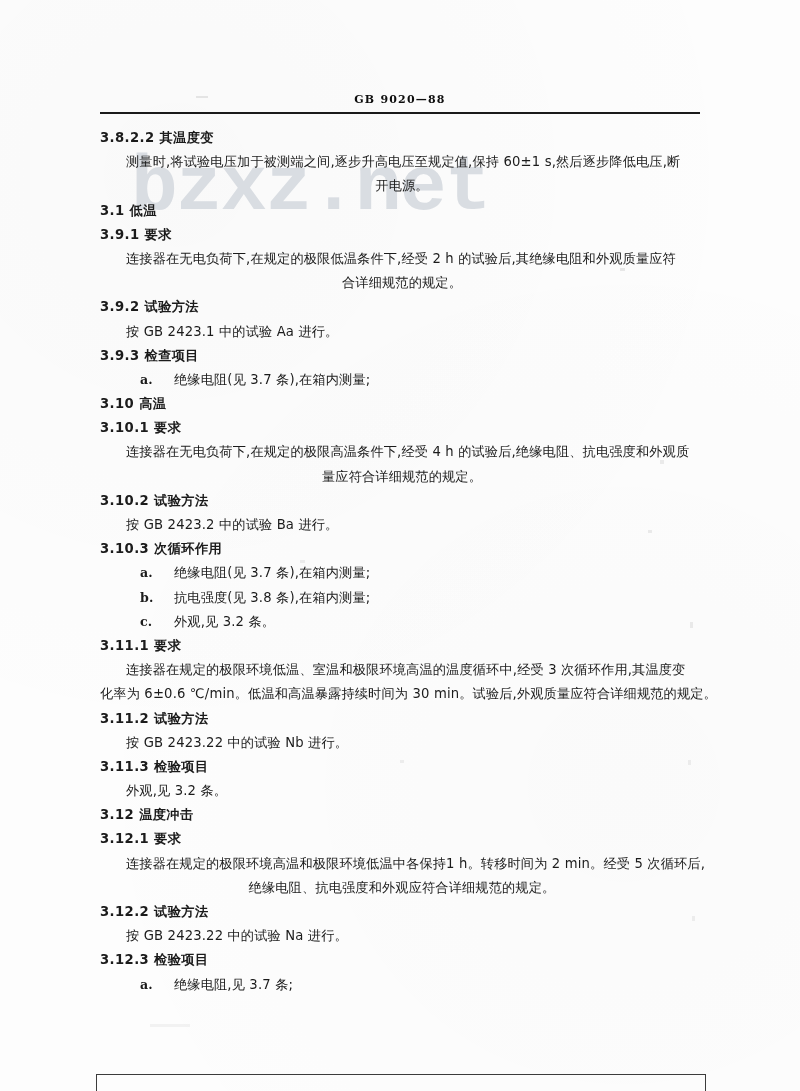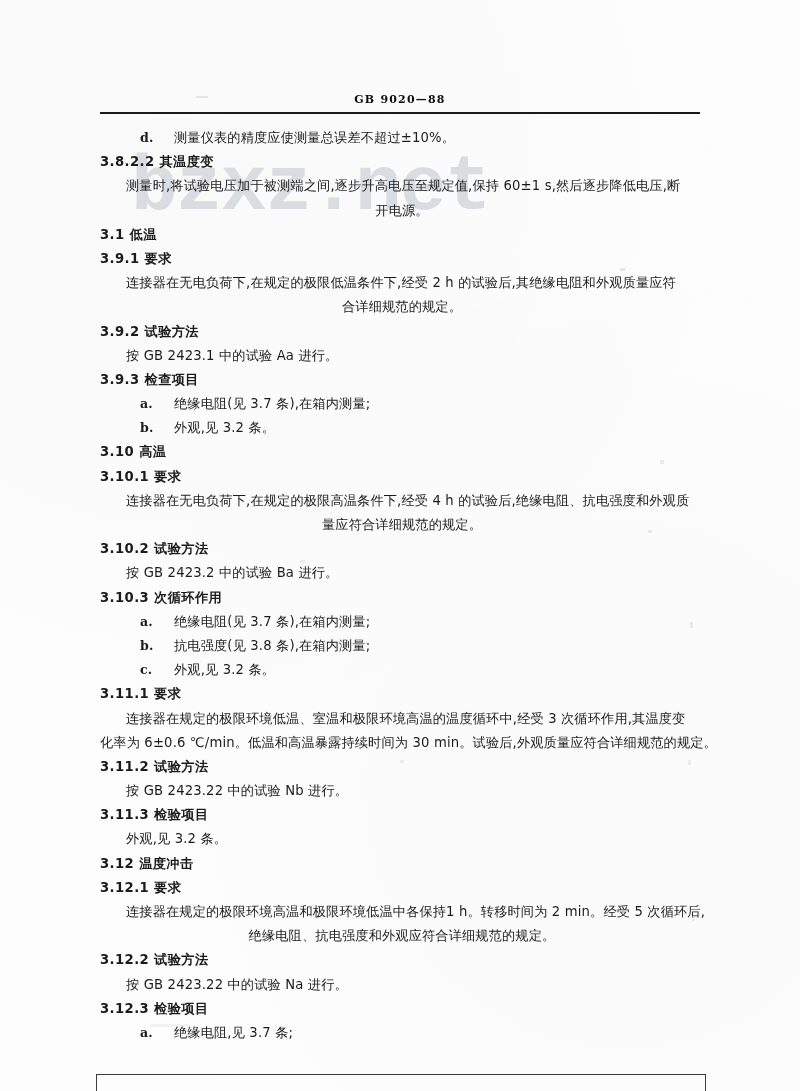--- a/index.html
+++ b/index.html
@@ -154,33 +154,31 @@
   <div id="watermark">
     <div class="wm-text">bzxz.net</div>
   </div>
 
   <div id="header">
     <span class="std-no">GB 9020—88</span>
   </div>
   <div id="headrule"></div>
 
   <div id="content">
-      <div class="line item"><span class="mark">d.</span><span>测量仪表的精度应使测量总误差不超过±10%。</span></div>
       <div class="line clause"><span>3.8.2.2   其温度变</span></div>
       <div class="line para"><span>测量时,将试验电压加于被测端之间,逐步升高电压至规定值,保持 60±1 s,然后逐步降低电压,断</span></div>
       <div class="line cont"><span>开电源。</span></div>
       <div class="line clause"><span>3.1   低温</span></div>
       <div class="line clause"><span>3.9.1   要求</span></div>
       <div class="line para"><span>连接器在无电负荷下,在规定的极限低温条件下,经受 2 h 的试验后,其绝缘电阻和外观质量应符</span></div>
       <div class="line cont"><span>合详细规范的规定。</span></div>
       <div class="line clause"><span>3.9.2   试验方法</span></div>
       <div class="line sub"><span>按 GB 2423.1 中的试验 Aa 进行。</span></div>
       <div class="line clause"><span>3.9.3   检查项目</span></div>
       <div class="line item"><span class="mark">a.</span><span>绝缘电阻(见 3.7 条),在箱内测量;</span></div>
-      <div class="line item"><span class="mark">b.</span><span>外观,见 3.2 条。</span></div>
       <div class="line clause"><span>3.10   高温</span></div>
       <div class="line clause"><span>3.10.1   要求</span></div>
       <div class="line para"><span>连接器在无电负荷下,在规定的极限高温条件下,经受 4 h 的试验后,绝缘电阻、抗电强度和外观质</span></div>
       <div class="line cont"><span>量应符合详细规范的规定。</span></div>
       <div class="line clause"><span>3.10.2   试验方法</span></div>
       <div class="line sub"><span>按 GB 2423.2 中的试验 Ba 进行。</span></div>
       <div class="line clause"><span>3.10.3   次循环作用</span></div>
       <div class="line item"><span class="mark">a.</span><span>绝缘电阻(见 3.7 条),在箱内测量;</span></div>
       <div class="line item"><span class="mark">b.</span><span>抗电强度(见 3.8 条),在箱内测量;</span></div>
       <div class="line item"><span class="mark">c.</span><span>外观,见 3.2 条。</span></div>

